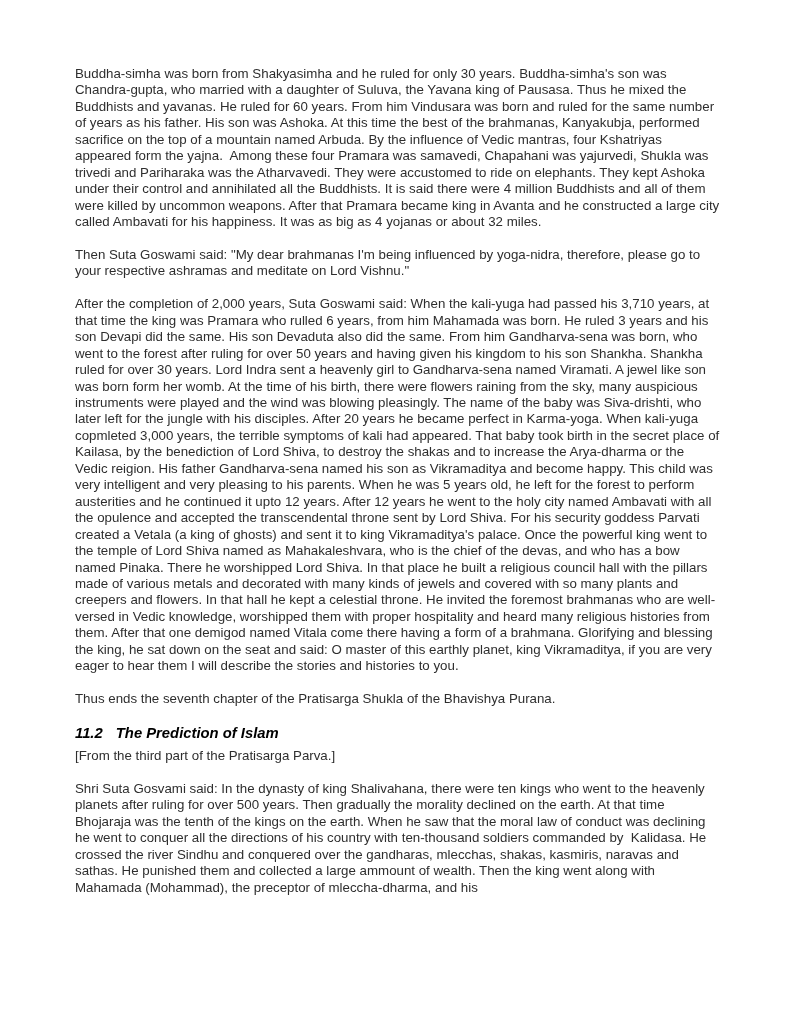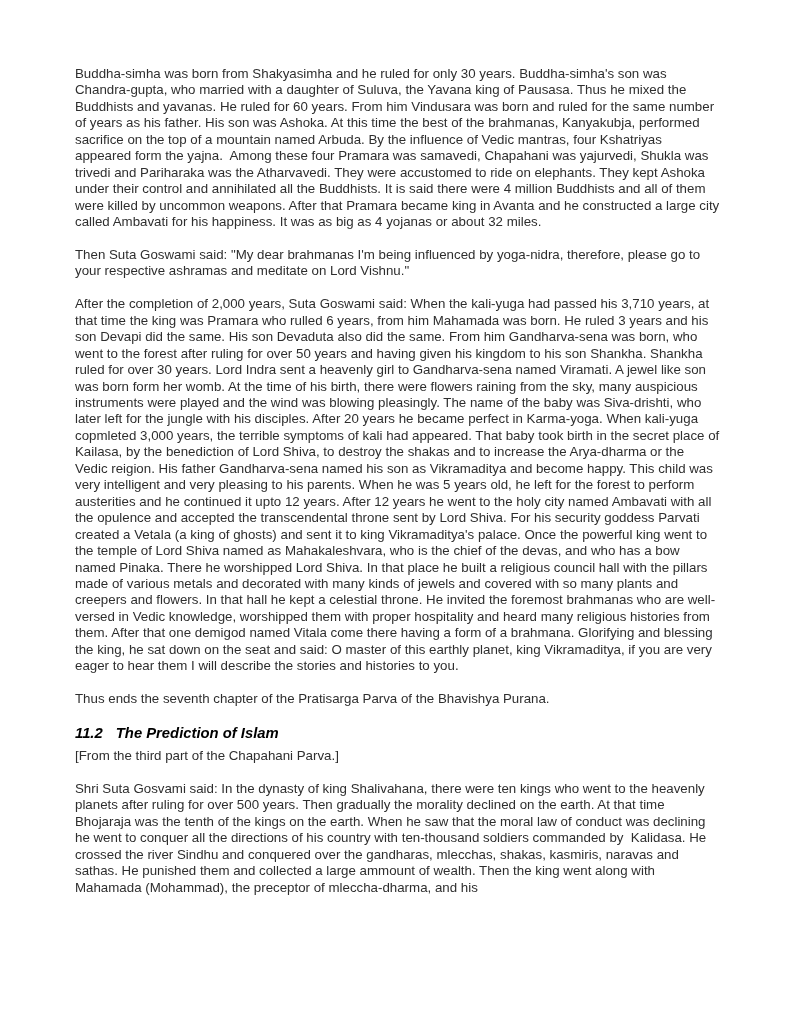--- a/index.html
+++ b/index.html
@@ -53,25 +53,25 @@
 
 <div class="page">
   <div class="textblock">
 
     <p class="para">Buddha-simha was born from Shakyasimha and he ruled for only 30 years. Buddha-simha's son was Chandra-gupta, who married with a daughter of Suluva, the Yavana king of Pausasa. Thus he mixed the Buddhists and yavanas. He ruled for 60 years. From him Vindusara was born and ruled for the same number of years as his father. His son was Ashoka. At this time the best of the brahmanas, Kanyakubja, performed sacrifice on the top of a mountain named Arbuda. By the influence of Vedic mantras, four Kshatriyas appeared form the yajna.  Among these four Pramara was samavedi, Chapahani was yajurvedi, Shukla was trivedi and Pariharaka was the Atharvavedi. They were accustomed to ride on elephants. They kept Ashoka under their control and annihilated all the Buddhists. It is said there were 4 million Buddhists and all of them were killed by uncommon weapons. After that Pramara became king in Avanta and he constructed a large city called Ambavati for his happiness. It was as big as 4 yojanas or about 32 miles.</p>
 
     <p class="para">Then Suta Goswami said: "My dear brahmanas I'm being influenced by yoga-nidra, therefore, please go to your respective ashramas and meditate on Lord Vishnu."</p>
 
     <p class="para">After the completion of 2,000 years, Suta Goswami said: When the kali-yuga had passed his 3,710 years, at that time the king was Pramara who rulled 6 years, from him Mahamada was born. He ruled 3 years and his son Devapi did the same. His son Devaduta also did the same. From him Gandharva-sena was born, who went to the forest after ruling for over 50 years and having given his kingdom to his son Shankha. Shankha ruled for over 30 years. Lord Indra sent a heavenly girl to Gandharva-sena named Viramati. A jewel like son was born form her womb. At the time of his birth, there were flowers raining from the sky, many auspicious instruments were played and the wind was blowing pleasingly. The name of the baby was Siva-drishti, who later left for the jungle with his disciples. After 20 years he became perfect in Karma-yoga. When kali-yuga copmleted 3,000 years, the terrible symptoms of kali had appeared. That baby took birth in the secret place of Kailasa, by the benediction of Lord Shiva, to destroy the shakas and to increase the Arya-dharma or the Vedic reigion. His father Gandharva-sena named his son as Vikramaditya and become happy. This child was very intelligent and very pleasing to his parents. When he was 5 years old, he left for the forest to perform austerities and he continued it upto 12 years. After 12 years he went to the holy city named Ambavati with all the opulence and accepted the transcendental throne sent by Lord Shiva. For his security goddess Parvati created a Vetala (a king of ghosts) and sent it to king Vikramaditya's palace. Once the powerful king went to the temple of Lord Shiva named as Mahakaleshvara, who is the chief of the devas, and who has a bow named Pinaka. There he worshipped Lord Shiva. In that place he built a religious council hall with the pillars made of various metals and decorated with many kinds of jewels and covered with so many plants and creepers and flowers. In that hall he kept a celestial throne. He invited the foremost brahmanas who are well-versed in Vedic knowledge, worshipped them with proper hospitality and heard many religious histories from them. After that one demigod named Vitala come there having a form of a brahmana. Glorifying and blessing the king, he sat down on the seat and said: O master of this earthly planet, king Vikramaditya, if you are very eager to hear them I will describe the stories and histories to you.</p>
 
-    <p class="para">Thus ends the seventh chapter of the Pratisarga Parva of the Bhavishya Purana.</p>
+    <p class="para">Thus ends the seventh chapter of the Pratisarga Shukla of the Bhavishya Purana.</p>
 
     <h2 class="section-heading">
       <span class="section-number">11.2</span>
       <span class="section-title">The Prediction of Islam</span>
     </h2>
 
-    <p class="source-note">[From the third part of the Chapahani Parva.]</p>
+    <p class="source-note">[From the third part of the Pratisarga Parva.]</p>
 
     <p class="para">Shri Suta Gosvami said: In the dynasty of king Shalivahana, there were ten kings who went to the heavenly planets after ruling for over 500 years. Then gradually the morality declined on the earth. At that time Bhojaraja was the tenth of the kings on the earth. When he saw that the moral law of conduct was declining he went to conquer all the directions of his country with ten-thousand soldiers commanded by  Kalidasa. He crossed the river Sindhu and conquered over the gandharas, mlecchas, shakas, kasmiris, naravas and sathas. He punished them and collected a large ammount of wealth. Then the king went along with Mahamada (Mohammad), the preceptor of mleccha-dharma, and his</p>
 
   </div>
 </div>
 
 </body></html>

